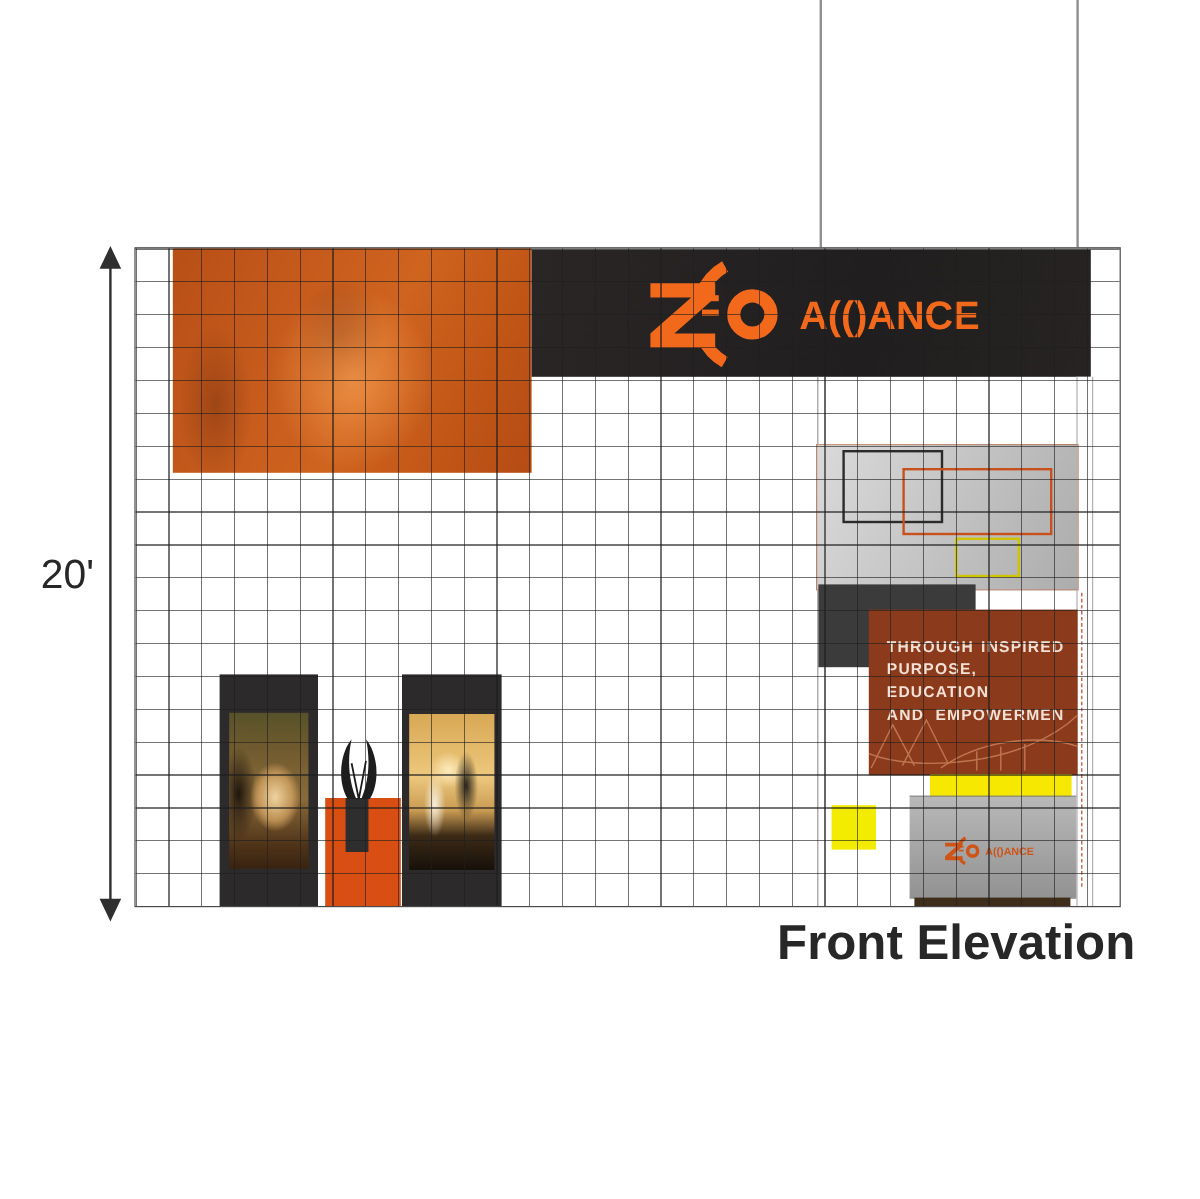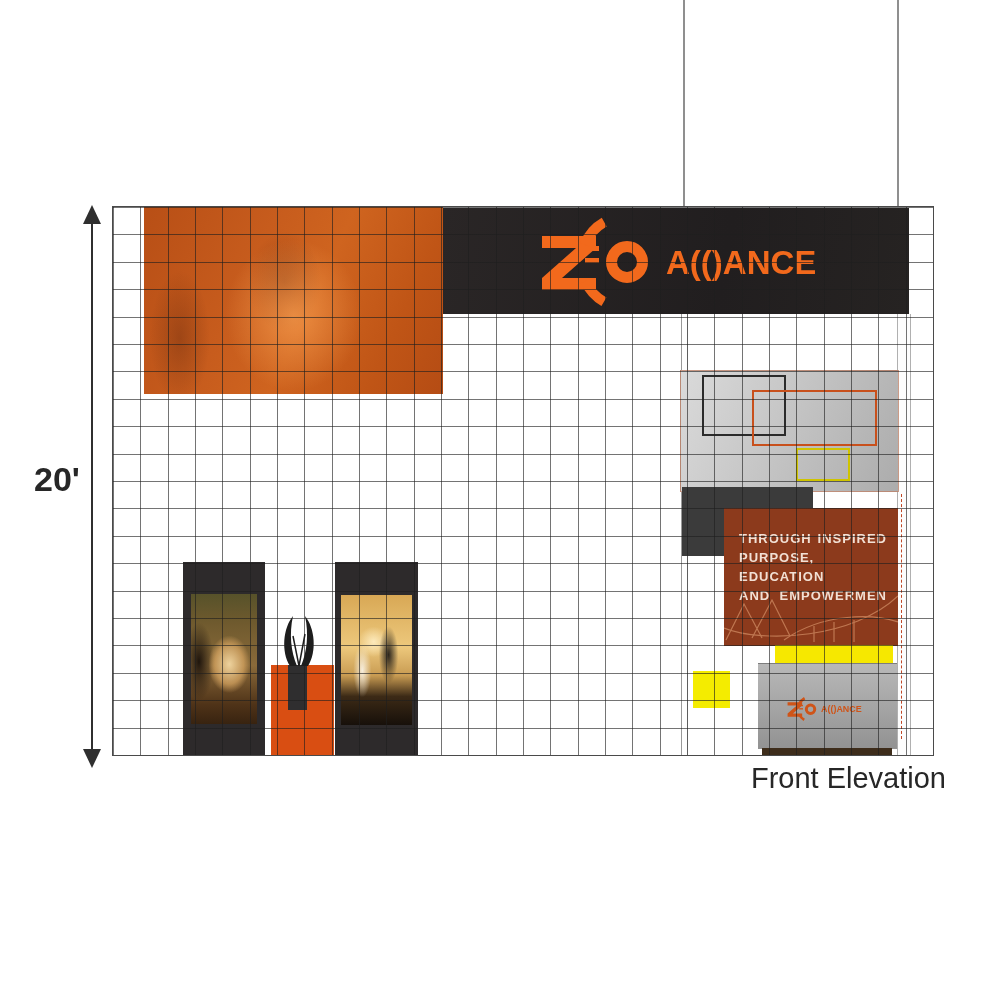--- a/index.html
+++ b/index.html
@@ -7,21 +7,21 @@
   .abs{position:absolute;}
 
   
   .cable{position:absolute;top:0;width:2px;height:208px;background:#8f8f8f;}
 
   
   .dim-line{position:absolute;left:91px;top:222px;width:2px;height:529px;background:#2f2f2f;}
   .arrowhead{position:absolute;width:0;height:0;border-left:9px solid transparent;border-right:9px solid transparent;}
   .arrowhead.up{left:83px;top:205px;border-bottom:19px solid #2f2f2f;}
   .arrowhead.down{left:83px;top:749px;border-top:19px solid #2f2f2f;}
-  .dim-label{position:absolute;left:34px;top:460px;font-size:34px;font-weight:bold;color:#272727;}
+  .dim-label{position:absolute;left:34px;top:460px;font-size:34px;font-weight:normal;color:#272727;}
 
   
   .booth{position:absolute;left:112px;top:206px;width:820px;height:548px;border:1px solid #4a4a4a;background:#ffffff;}
   .grid-overlay{position:absolute;inset:0;z-index:50;pointer-events:none;
     background-image:
       repeating-linear-gradient(to right, rgba(30,30,30,.62) 0px, rgba(30,30,30,.62) 1px, transparent 1px, transparent 27.333px),
       repeating-linear-gradient(to bottom, rgba(30,30,30,.62) 0px, rgba(30,30,30,.62) 1px, transparent 1px, transparent 27.4px);}
 
   
   .orange-photo{left:31px;top:0;width:299px;height:187px;
@@ -79,21 +79,21 @@
     background:
       radial-gradient(ellipse 12px 36px at 30% 58%, rgba(249,242,228,.95), rgba(249,242,228,0) 75%),
       radial-gradient(ellipse 13px 38px at 67% 46%, rgba(32,28,24,.95), rgba(32,28,24,0) 75%),
       radial-gradient(circle 18px at 46% 36%, rgba(255,238,195,.9), rgba(255,222,152,0) 85%),
       linear-gradient(to bottom,#d8a855 0%,#edc87c 40%,#c89b52 62%,#3c2a16 78%,#17100a 100%);}
   .podium{left:158px;top:458px;width:63px;height:90px;background:#d94e12;}
   .podium-slot{position:absolute;left:17px;top:0;width:19px;height:45px;background:#2f2e2f;}
   .sculpture{left:165px;top:407px;}
 
   
-  .view-title{position:absolute;right:54px;top:762px;font-size:29px;font-weight:normal;color:#272727;}
+  .view-title{position:absolute;right:54px;top:762px;font-size:41px;font-weight:bold;color:#272727;}
 </style>
 </head>
 <body>
 
 <div class="canvas">
 
   <div class="cable" style="left:683px"></div>
   <div class="cable" style="left:897px"></div>
 
   <div class="dim-line"></div>

